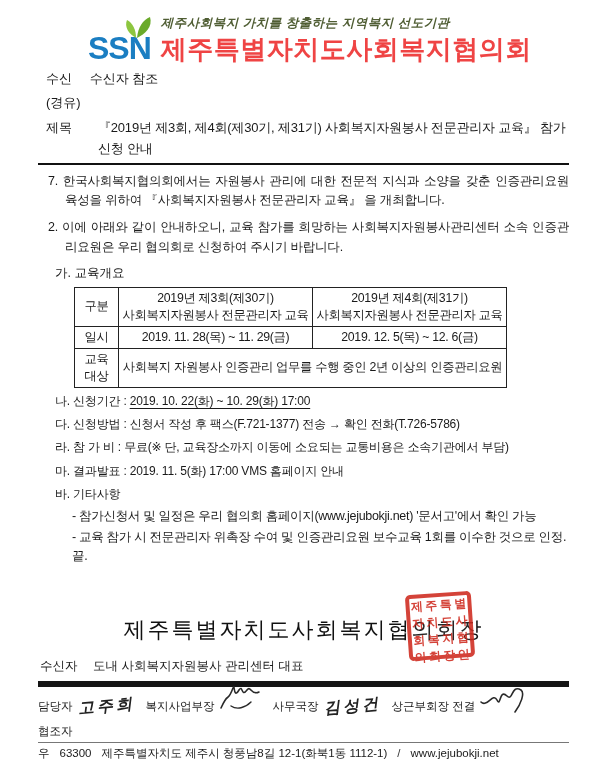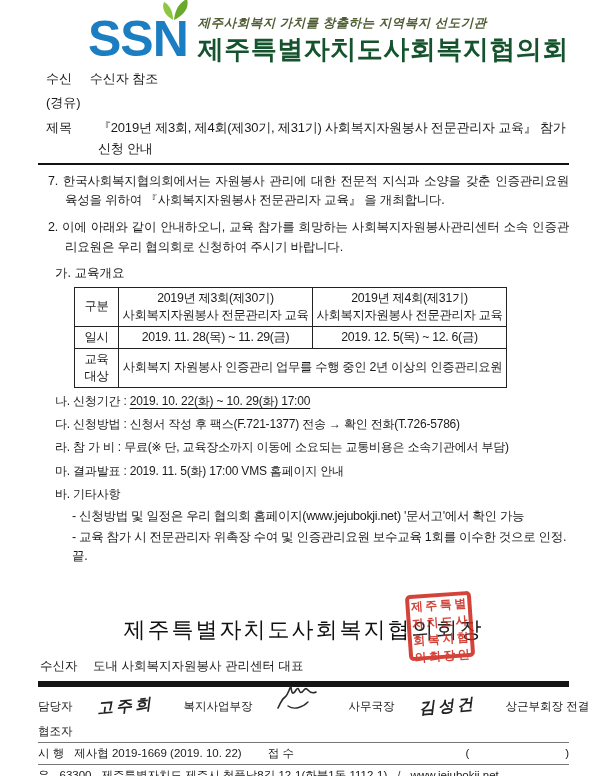--- a/index.html
+++ b/index.html
@@ -8,31 +8,31 @@
     width:607px; height:776px; background:#ffffff; margin:0 auto;
     font-family:"Liberation Sans","DejaVu Sans",sans-serif;
     color:#1a1a1a; position:relative; overflow:hidden;
   }
   .inner { padding:6px 38px 0 38px; }
 
   
   .logo-row { display:flex; align-items:flex-end; margin-left:50px; height:58px; }
   .logo { position:relative; line-height:1; }
   .ssn {
-    font-size:50px; font-weight:800; letter-spacing:-1px;
+    font-size:32px; font-weight:800; letter-spacing:-1px;
     color:#1b7ec2; line-height:1;
   }
   .leaf { position:absolute; top:-15px; right:-3px; }
   .header-text { margin-left:10px; display:flex; flex-direction:column; justify-content:flex-end; }
   .slogan {
     font-size:12.5px; font-weight:700; color:#4f5d33;
     letter-spacing:0.5px; font-style:italic; margin-bottom:3px;
   }
   .org-name {
-    font-size:26px; font-weight:700; color:#14532d; letter-spacing:0.5px; line-height:1.1;
+    font-size:26px; font-weight:700; color:#ef4444; letter-spacing:0.5px; line-height:1.1;
   }
 
   
   .meta { margin-left:8px; font-size:13px; }
   .meta-line { margin-top:6px; line-height:1.4; }
   .recv-label { margin-right:14px; }
   .subject-row { display:flex; margin-top:6px; line-height:1.55;gap:16px; }
   .subject-label { flex:0 0 36px; }
   .subject-text { flex:1; letter-spacing:-0.2px; }
   .divider { border-bottom:2px solid #111; margin-top:4px; }
@@ -70,21 +70,21 @@
   .seal span { display:flex; align-items:center; justify-content:center; font-size:12px; font-weight:700; }
 
   .recv-bottom { margin:13px 0 0 2px; font-size:12.5px; }
   .recv-bottom .lbl { margin-right:12px; }
 
   .black-bar { height:6px; background:#151515; margin-top:6px; }
 
   
   .sig-row {
     display:flex; align-items:center; margin-top:5px; height:30px;
-    font-size:11.5px; position:relative; overflow:visible; white-space:nowrap;gap:19px;
+    font-size:11.5px; position:relative; overflow:visible; white-space:nowrap;
   }
   .hand {
     display:inline-block; font-size:16px; font-weight:700; letter-spacing:3px;
     transform:rotate(-5deg) skewX(-12deg); margin:0 10px 0 6px; color:#222;
   }
   .scribble { margin:-14px 10px 0 2px; }
   .coop-line { font-size:11.5px; margin-top:2px; }
   .foot-line {
     display:flex; align-items:center; font-size:11.5px; border-top:1px solid #777;
     margin-top:3px; padding-top:3px; white-space:nowrap;
@@ -166,21 +166,21 @@
     </tbody>
       </table>
 
     <div class="item">
       <span>나. 신청기간 : </span><span class="underline">2019. 10. 22(화) ~ 10. 29(화) 17:00</span>
     </div>
     <div class="item">다. 신청방법 : 신청서 작성 후 팩스(F.721-1377) 전송 → 확인 전화(T.726-5786)</div>
     <div class="item">라. 참 가 비 : 무료(※ 단, 교육장소까지 이동에 소요되는 교통비용은 소속기관에서 부담)</div>
     <div class="item">마. 결과발표 : 2019. 11. 5(화) 17:00 VMS 홈페이지 안내</div>
     <div class="item">바. 기타사항</div>
-    <div class="sub-item">- 신청방법 및 일정은 우리 협의회 홈페이지(www.jejubokji.net) '문서고'에서 확인 가능</div>
+    <div class="sub-item">- 참가신청서 및 일정은 우리 협의회 홈페이지(www.jejubokji.net) '문서고'에서 확인 가능</div>
     <div class="sub-item">- 교육 참가 시 전문관리자 위촉장 수여 및 인증관리요원 보수교육 1회를 이수한 것으로 인정.  끝.</div>
 
     <div class="closing">
       <div class="closing-title">제주특별자치도사회복지협의회장</div>
       <div class="seal">
         <span>제</span>
         <span>주</span>
         <span>특</span>
         <span>별</span>
         <span>자</span>
@@ -219,26 +219,20 @@
       <span class="hand">김성건</span>
       <span>상근부회장 전결</span>
       <span class="scribble">
         <svg width="50" height="34" viewBox="0 0 50 34">
           <path d="M4 20 C10 26 16 10 20 18 C24 26 22 6 30 14 C36 20 34 2 44 8 C48 11 44 22 38 30" fill="none" stroke="#2a2a2a" stroke-width="1.6" stroke-linecap="round"></path>
         </svg>
       </span>
     </div>
     <div class="coop-line">협조자</div>
 
-    <div class="foot-line">
-      <span class="fl-gap">시  행</span>
-      <span class="fl-wide-gap">제사협 2019-1669 (2019. 10. 22)</span>
-      <span class="fl-gap">접  수</span>
-      <span class="receipt-paren push-right">(                              )</span>
-    </div>
 
     <div class="foot-line">
       <span class="fl-gap">우</span>
       <span class="fl-gap">63300</span>
       <span>제주특별자치도 제주시 청풍남8길 12-1(화북1동 1112-1)</span>
       <span class="slash push-right">/</span>
       <span>www.jejubokji.net</span>
     </div>
 
   </div>

